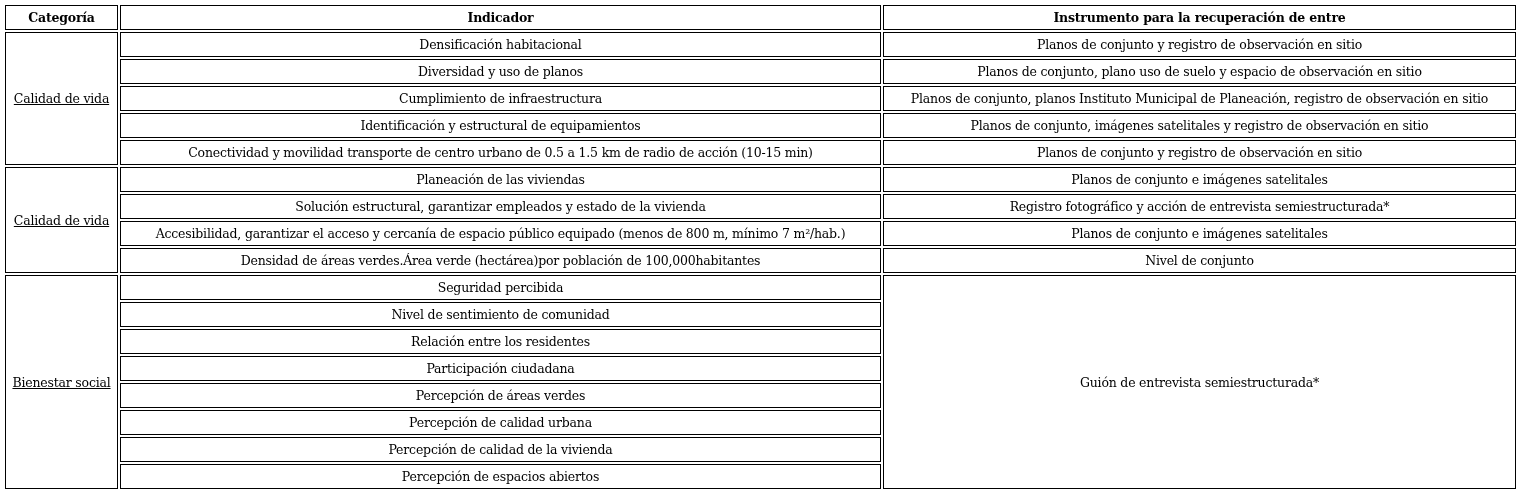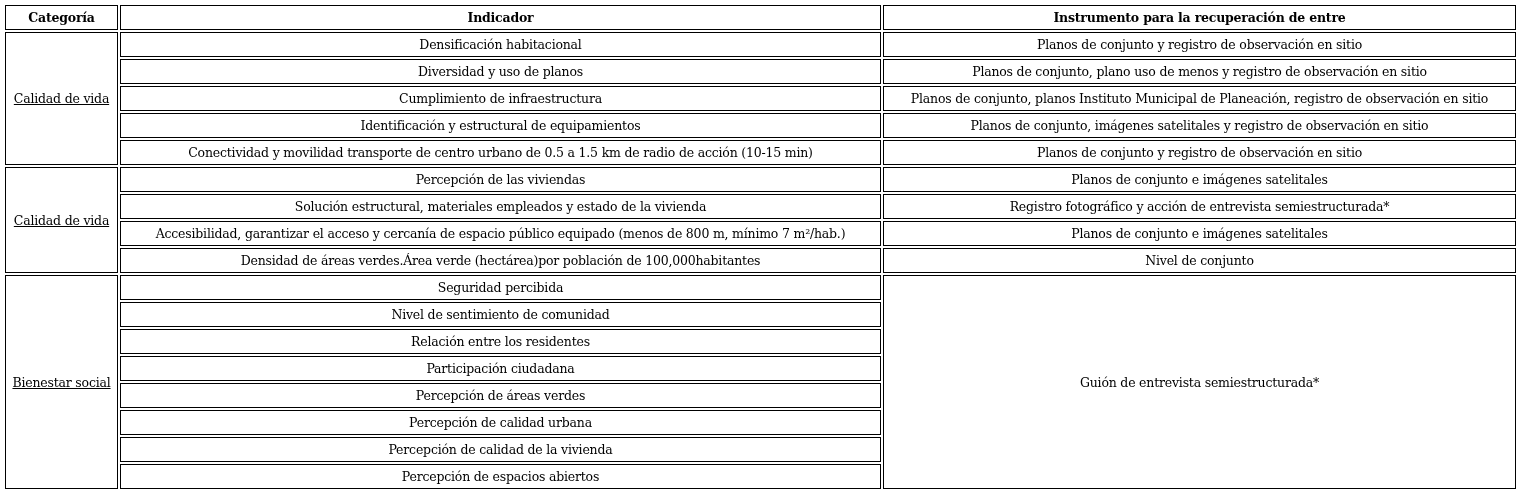--- a/index.html
+++ b/index.html
@@ -46,42 +46,42 @@
   </thead>
   <tbody>
 
     <tr>
       <td class="cat" rowspan="5">Calidad de vida</td>
       <td>Densificación habitacional</td>
       <td>Planos de conjunto y registro de observación en sitio</td>
     </tr>
     <tr>
       <td>Diversidad y uso de planos</td>
-      <td>Planos de conjunto, plano uso de menos y registro de observación en sitio</td>
+      <td>Planos de conjunto, plano uso de suelo y espacio de observación en sitio</td>
     </tr>
     <tr>
       <td>Cumplimiento de infraestructura</td>
       <td>Planos de conjunto, planos Instituto Municipal de Planeación, registro de observación en sitio</td>
     </tr>
     <tr>
       <td>Identificación y estructural de equipamientos</td>
       <td>Planos de conjunto, imágenes satelitales y registro de observación en sitio</td>
     </tr>
     <tr>
       <td>Conectividad y movilidad transporte de centro urbano de 0.5 a 1.5 km de radio de acción (10-15 min)</td>
       <td>Planos de conjunto y registro de observación en sitio</td>
     </tr>
 
     <tr>
       <td class="cat" rowspan="4">Calidad de vida</td>
-      <td>Percepción de las viviendas</td>
+      <td>Planeación de las viviendas</td>
       <td>Planos de conjunto e imágenes satelitales</td>
     </tr>
     <tr>
-      <td>Solución estructural, materiales empleados y estado de la vivienda</td>
+      <td>Solución estructural, garantizar empleados y estado de la vivienda</td>
       <td>Registro fotográfico y acción de entrevista semiestructurada*</td>
     </tr>
     <tr>
       <td>Accesibilidad, garantizar el acceso y cercanía de espacio público equipado (menos de 800 m, mínimo 7 m²/hab.)</td>
       <td>Planos de conjunto e imágenes satelitales</td>
     </tr>
     <tr>
       <td>Densidad de áreas verdes.Área verde (hectárea)por población de 100,000habitantes</td>
       <td>Nivel de conjunto</td>
     </tr>

